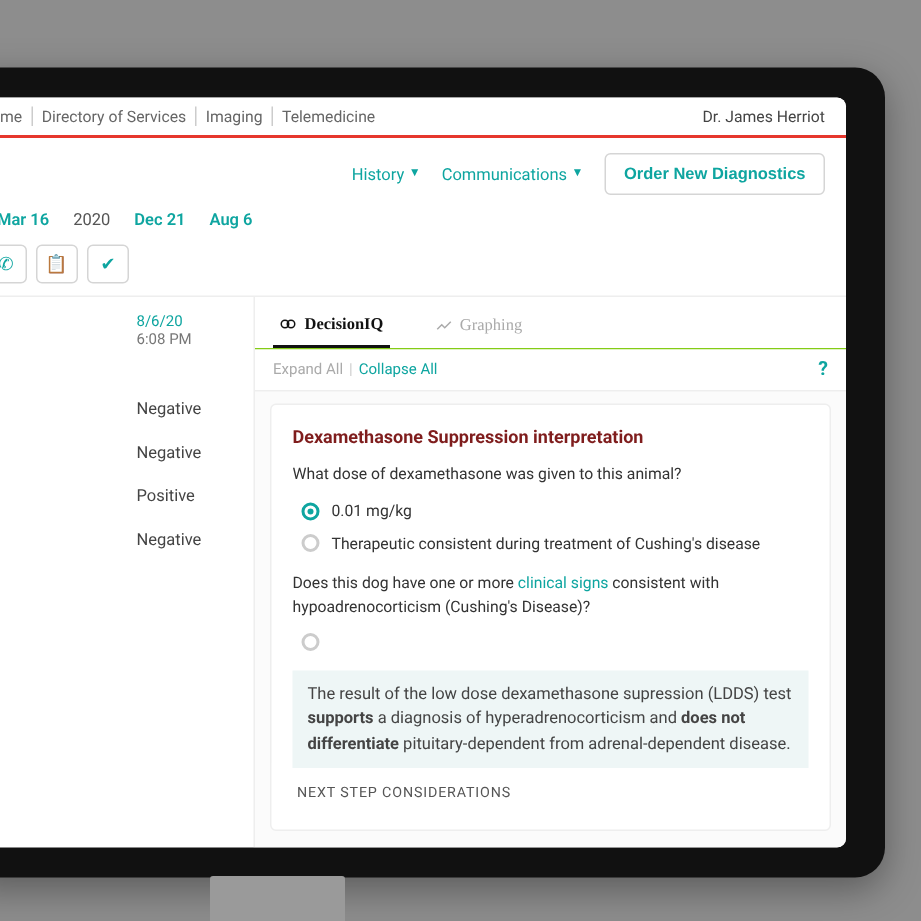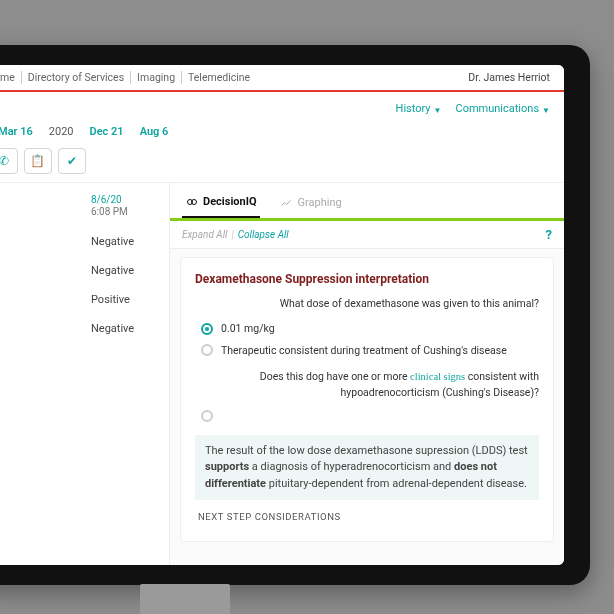--- a/index.html
+++ b/index.html
@@ -45,21 +45,21 @@
   .nav-item { padding: 0 6px; border-right: 1px solid #ccc; cursor: pointer; }
   .nav-item:last-child { border-right: none; }
   .nav-right { color: #444; font-size: 10.5px; }
   .actionbar {
     display: flex;
     justify-content: flex-end;
     align-items: center;
     padding: 10px 14px 2px 0;
     gap: 14px;
   }
-  .dd-link { color: #0ea5a0; font-size: 11px; cursor: pointer; display: inline-flex; align-items: flex-end; gap: 3px;}
+  .dd-link { color: #0ea5a0; font-size: 11px; cursor: pointer; display: inline-flex; align-items: flex-start; gap: 3px;}
   .dd-link .chev { font-size: 8px; }
   .order-btn {
     border: 1px solid #d5d5d5;
     color: #0ea5a0;
     background: #fff;
     padding: 7px 12px;
     border-radius: 4px;
     font-size: 11px;
     font-weight: 600;
     cursor: pointer;
@@ -105,35 +105,36 @@
   }
   .left-col {
     display: flex;
   }
   .left-space { flex: 1; }
   .results-col {
     width: 78px;
     padding-right: 12px;
   }
   .ts { color: #0ea5a0; font-size: 10px; line-height: 1.3; }
-  .ts2 { color: #777; font-size: 10px; margin-bottom: 10px; }
+  .ts2 { color: #777; font-size: 10px; margin-bottom: 26px; }
   .res-val { color: #444; font-size: 11px; padding: 8px 0; }
   .right-pane {
     flex: 1;
     background: #fbfbfb;
     display: flex;
     flex-direction: column;
     position: relative;
   }
   .tabs {
     display: flex;
-    gap: 16px;
+    gap: 26px;
     padding: 8px 12px 0 12px;
-    border-bottom: 3px solid #84cc16;
-    background: #fff;
+    border-bottom: 1px solid #84cc16;
+    background: #fff;
+    font-family: Liberation Serif, serif;
   }
   .tab {
     padding: 4px 4px 8px 4px;
     font-size: 11px;
     color: #aaa;
     display: inline-flex;
     align-items: center;
     gap: 5px;
     cursor: pointer;
   }
@@ -142,51 +143,51 @@
   .expandrow {
     display: flex;
     justify-content: space-between;
     align-items: center;
     padding: 6px 12px;
     font-size: 10px;
     color: #aaa;
     background: #fff;
     border-bottom: 1px solid #eee;
   }
-  .expand-links { display: flex; gap: 4px; align-items: center; font-style: italic;}
+  .expand-links { display: flex; gap: 4px; align-items: center;}
   .divider { color: #ccc;}
   .collapse { color: #0ea5a0; cursor: pointer;}
   .help { color: #0ea5a0; font-size: 13px; cursor: pointer; font-weight: 700;}
   .card {
     margin: 8px 10px 0 10px;
     background: #fff;
     border: 1px solid #eee;
     border-radius: 4px;
     padding: 12px 14px;
     font-size: 10.5px;
     color: #444;
     line-height: 1.5;
   }
   .card h3 {
     font-size: 12px;
     font-weight: 700;
     color: #7f1d1d;
     margin-bottom: 0;
   }
-  .q { margin: 8px 0 6px 0; color: #333; text-align: right;}
+  .q { margin: 8px 0 6px 0; color: #333;}
   .radio-row { display: flex; align-items: center; gap: 8px; padding: 3px 0 3px 6px; color: #333; text-align: right;}
   .radio {
     width: 12px; height: 12px; border-radius: 50%;
     border: 2px solid #ccc;
     display: inline-block;
     position: relative;
   }
   .radio.sel { border-color: #0ea5a0;}
   .radio.sel::after { content:""; position:absolute; inset:2px; background:#0ea5a0; border-radius:50%;}
-  .link-inline { color: #0ea5a0; text-decoration: none; cursor: pointer; font-family: Liberation Serif, serif;}
+  .link-inline { color: #0ea5a0; text-decoration: none; cursor: pointer;}
   .result-box {
     background: #eef6f6;
     padding: 8px 10px;
     margin: 10px 0 10px 0;
     font-size: 11px;
     line-height: 1.5;
   }
   .section-hdr {
     font-size: 9.5px;
     letter-spacing: 0.06em;
@@ -221,20 +222,21 @@
 
     <div class="actionbar">
       <span class="dd-link">
         <span>History</span>
         <span class="chev">▼</span>
       </span>
       <span class="dd-link">
         <span>Communications</span>
         <span class="chev">▼</span>
       </span>
+      <button class="order-btn">Order New Diagnostics</button>
     </div>
 
     <div class="datebar">
       <span class="date-teal">Mar 16</span>
       <span class="date-gray">2020</span>
       <span class="date-teal">Dec 21</span>
       <span class="date-teal">Aug 6</span>
     </div>
 
     <div class="iconrow">

